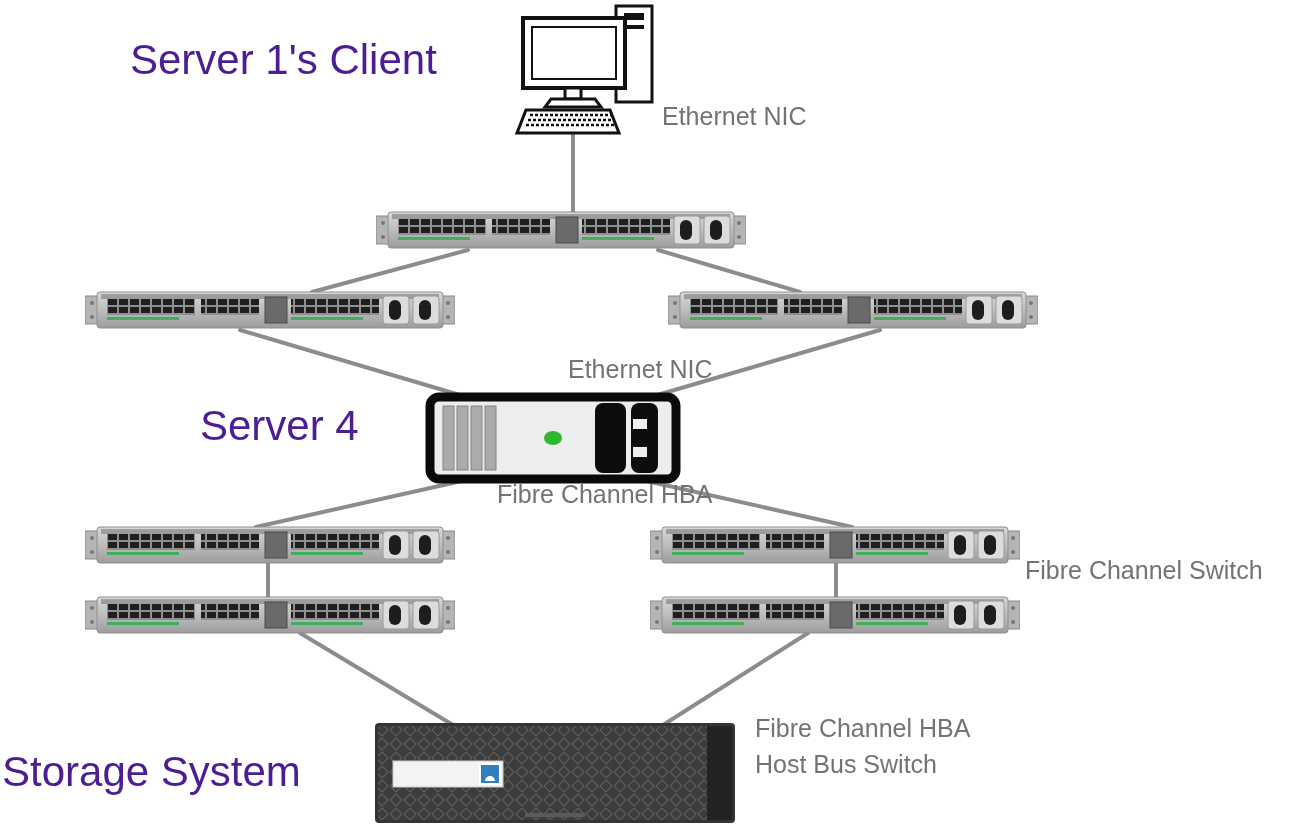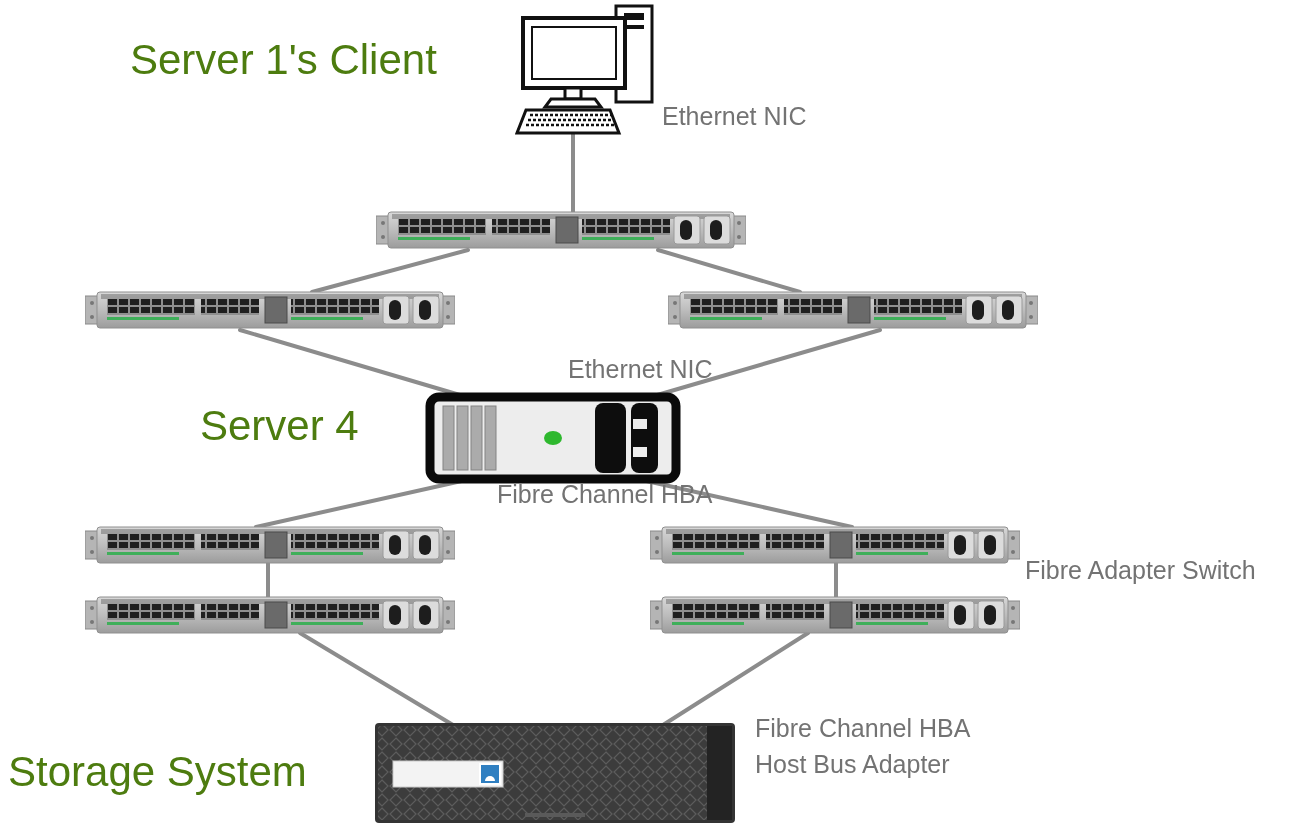--- a/index.html
+++ b/index.html
@@ -4,21 +4,21 @@
 <style>
   html,body{margin:0;padding:0;background:#ffffff;}
   .canvas{
     position:relative;width:1301px;height:828px;background:#ffffff;
     overflow:hidden;font-family:"Liberation Sans",sans-serif;
   }
   .lines{position:absolute;left:0;top:0;z-index:0;}
   .node{position:absolute;z-index:2;}
   .node svg.fit{display:block;width:100%;height:100%;}
   .lbl-blue{
-    position:absolute;z-index:3;color:#4d7c0f;font-size:42px;
+    position:absolute;z-index:3;color:#4c1d95;font-size:42px;
     white-space:nowrap;letter-spacing:0px;
   }
   .lbl-black{
     position:absolute;z-index:3;color:#737373;font-size:25px;white-space:nowrap;
   }
   .lbl-black .line{line-height:36px;}
 </style>
 </head>
 <body>
 
@@ -163,26 +163,26 @@
   <div class="node" style="left:650px;top:525px;width:370px;height:40px">
     <svg class="fit" viewBox="0 0 370 40">
         <use href="#sym-switch"></use>
       </svg>
   </div>
   <div class="node" style="left:650px;top:595px;width:370px;height:40px">
     <svg class="fit" viewBox="0 0 370 40">
         <use href="#sym-switch"></use>
       </svg>
   </div>
-  <div class="lbl-black" style="left:1025px;top:556px">Fibre Adapter Switch</div>
+  <div class="lbl-black" style="left:1025px;top:556px">Fibre Channel Switch</div>
 
-  <div class="lbl-blue" style="left:8px;top:748px">Storage System</div>
+  <div class="lbl-blue" style="left:2px;top:748px">Storage System</div>
   <div class="node" style="left:375px;top:723px;width:360px;height:100px">
     <svg class="fit" viewBox="0 0 360 100">
         <use href="#sym-storage"></use>
       </svg>
   </div>
   <div class="lbl-black" style="left:755px;top:710px">
     <div class="line">Fibre Channel HBA</div>
-    <div class="line">Host Bus Adapter</div>
+    <div class="line">Host Bus Switch</div>
   </div>
 
 </div>
 
 </body></html>

